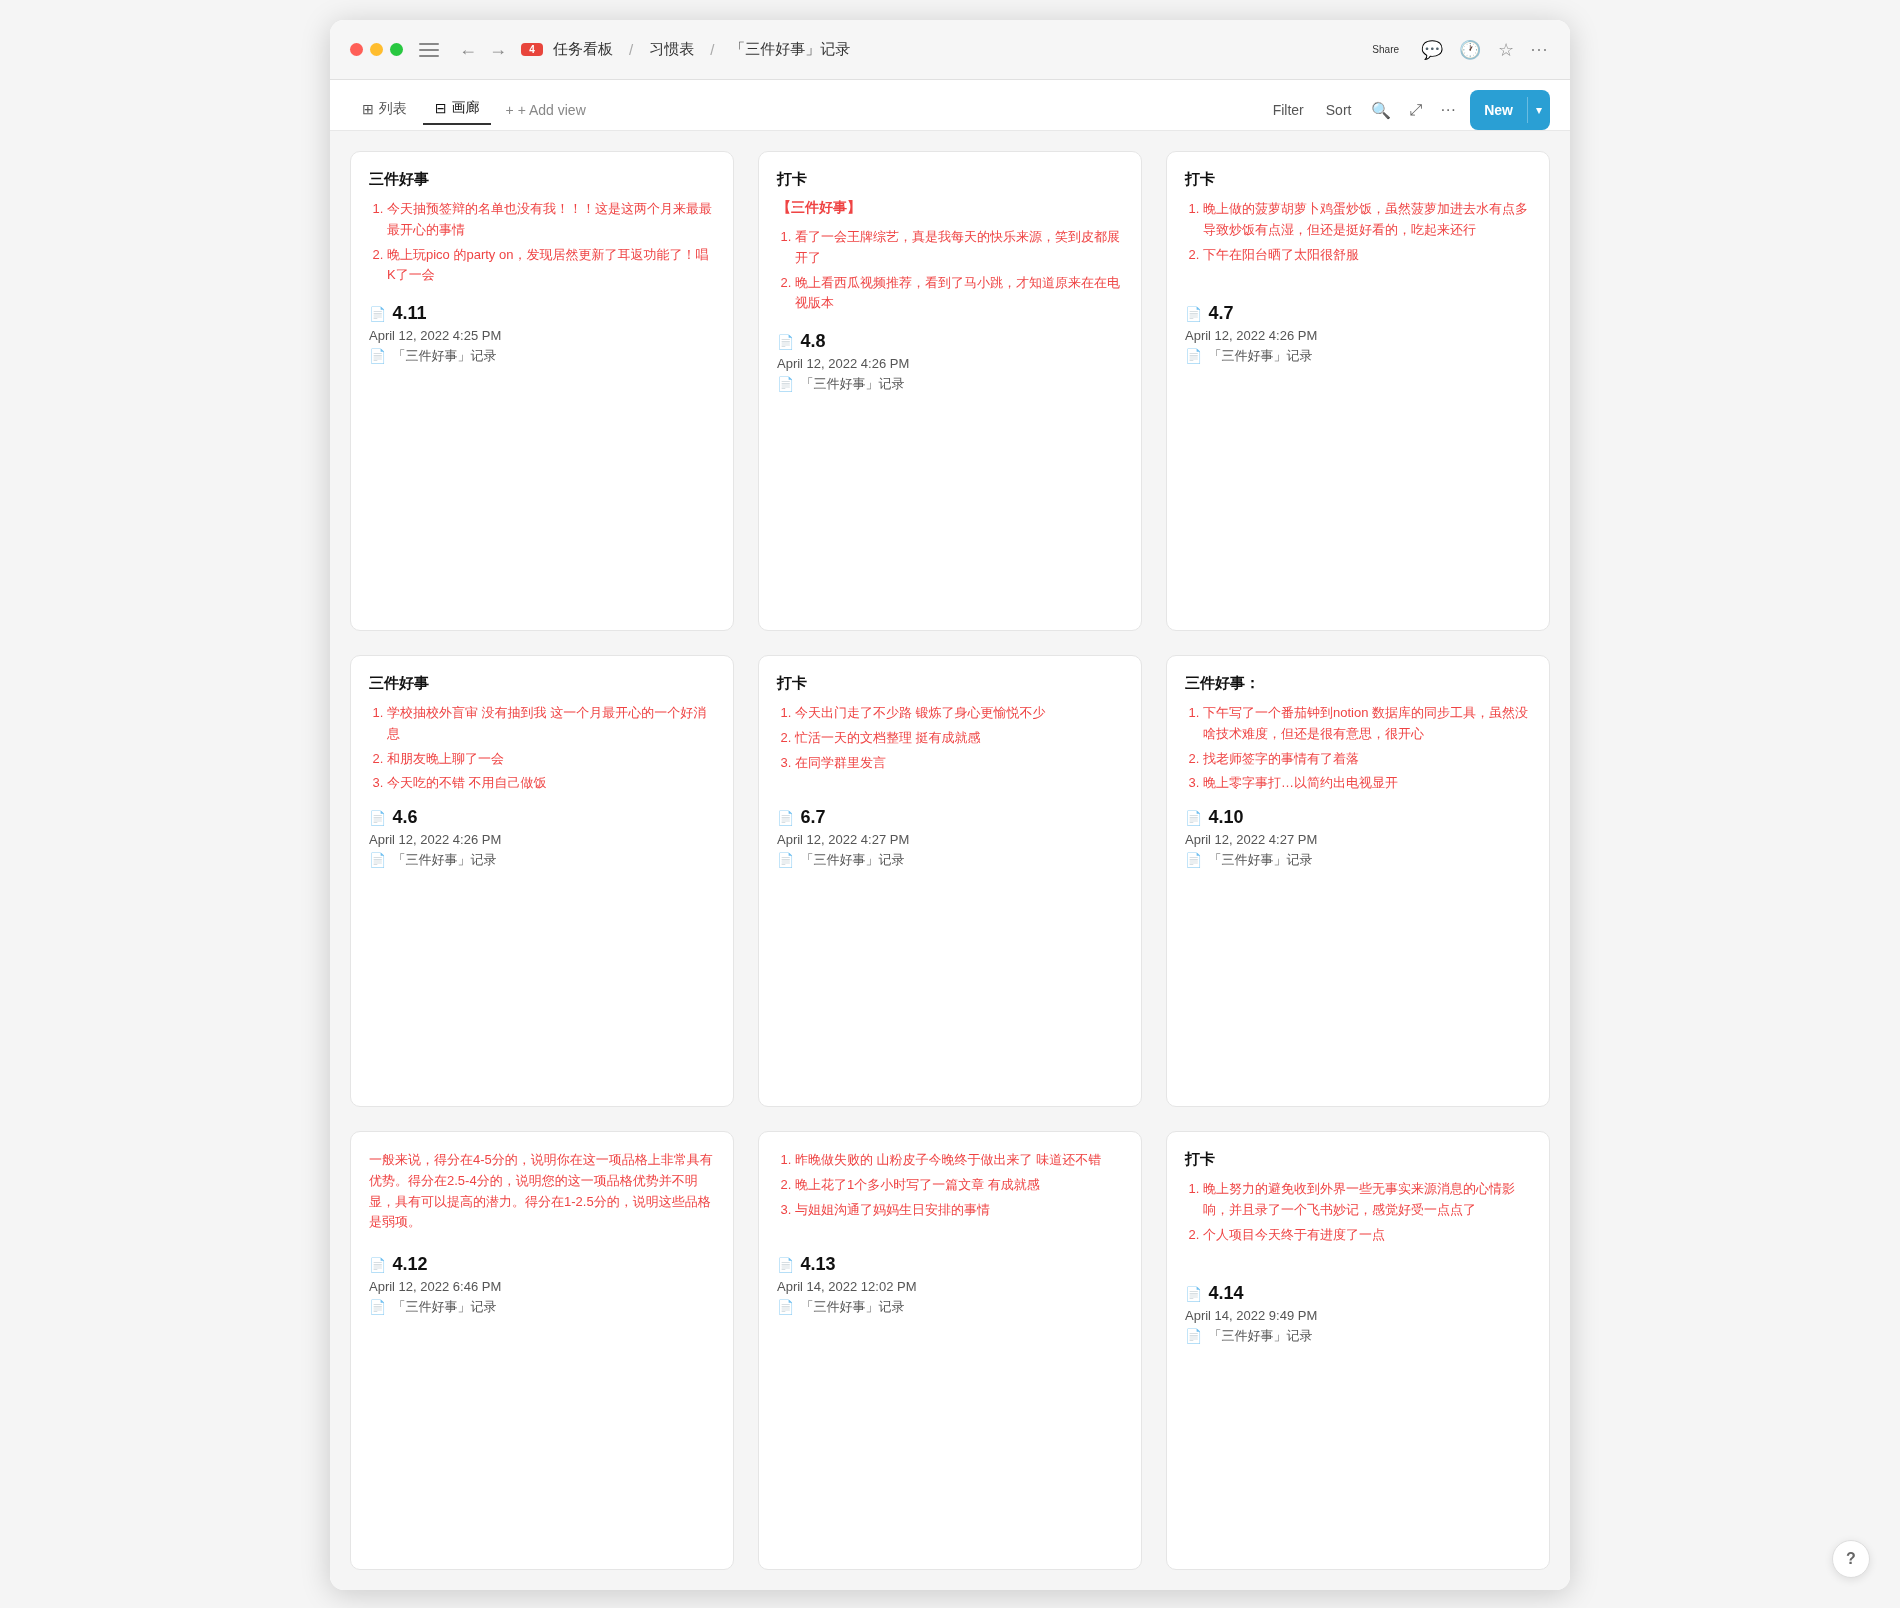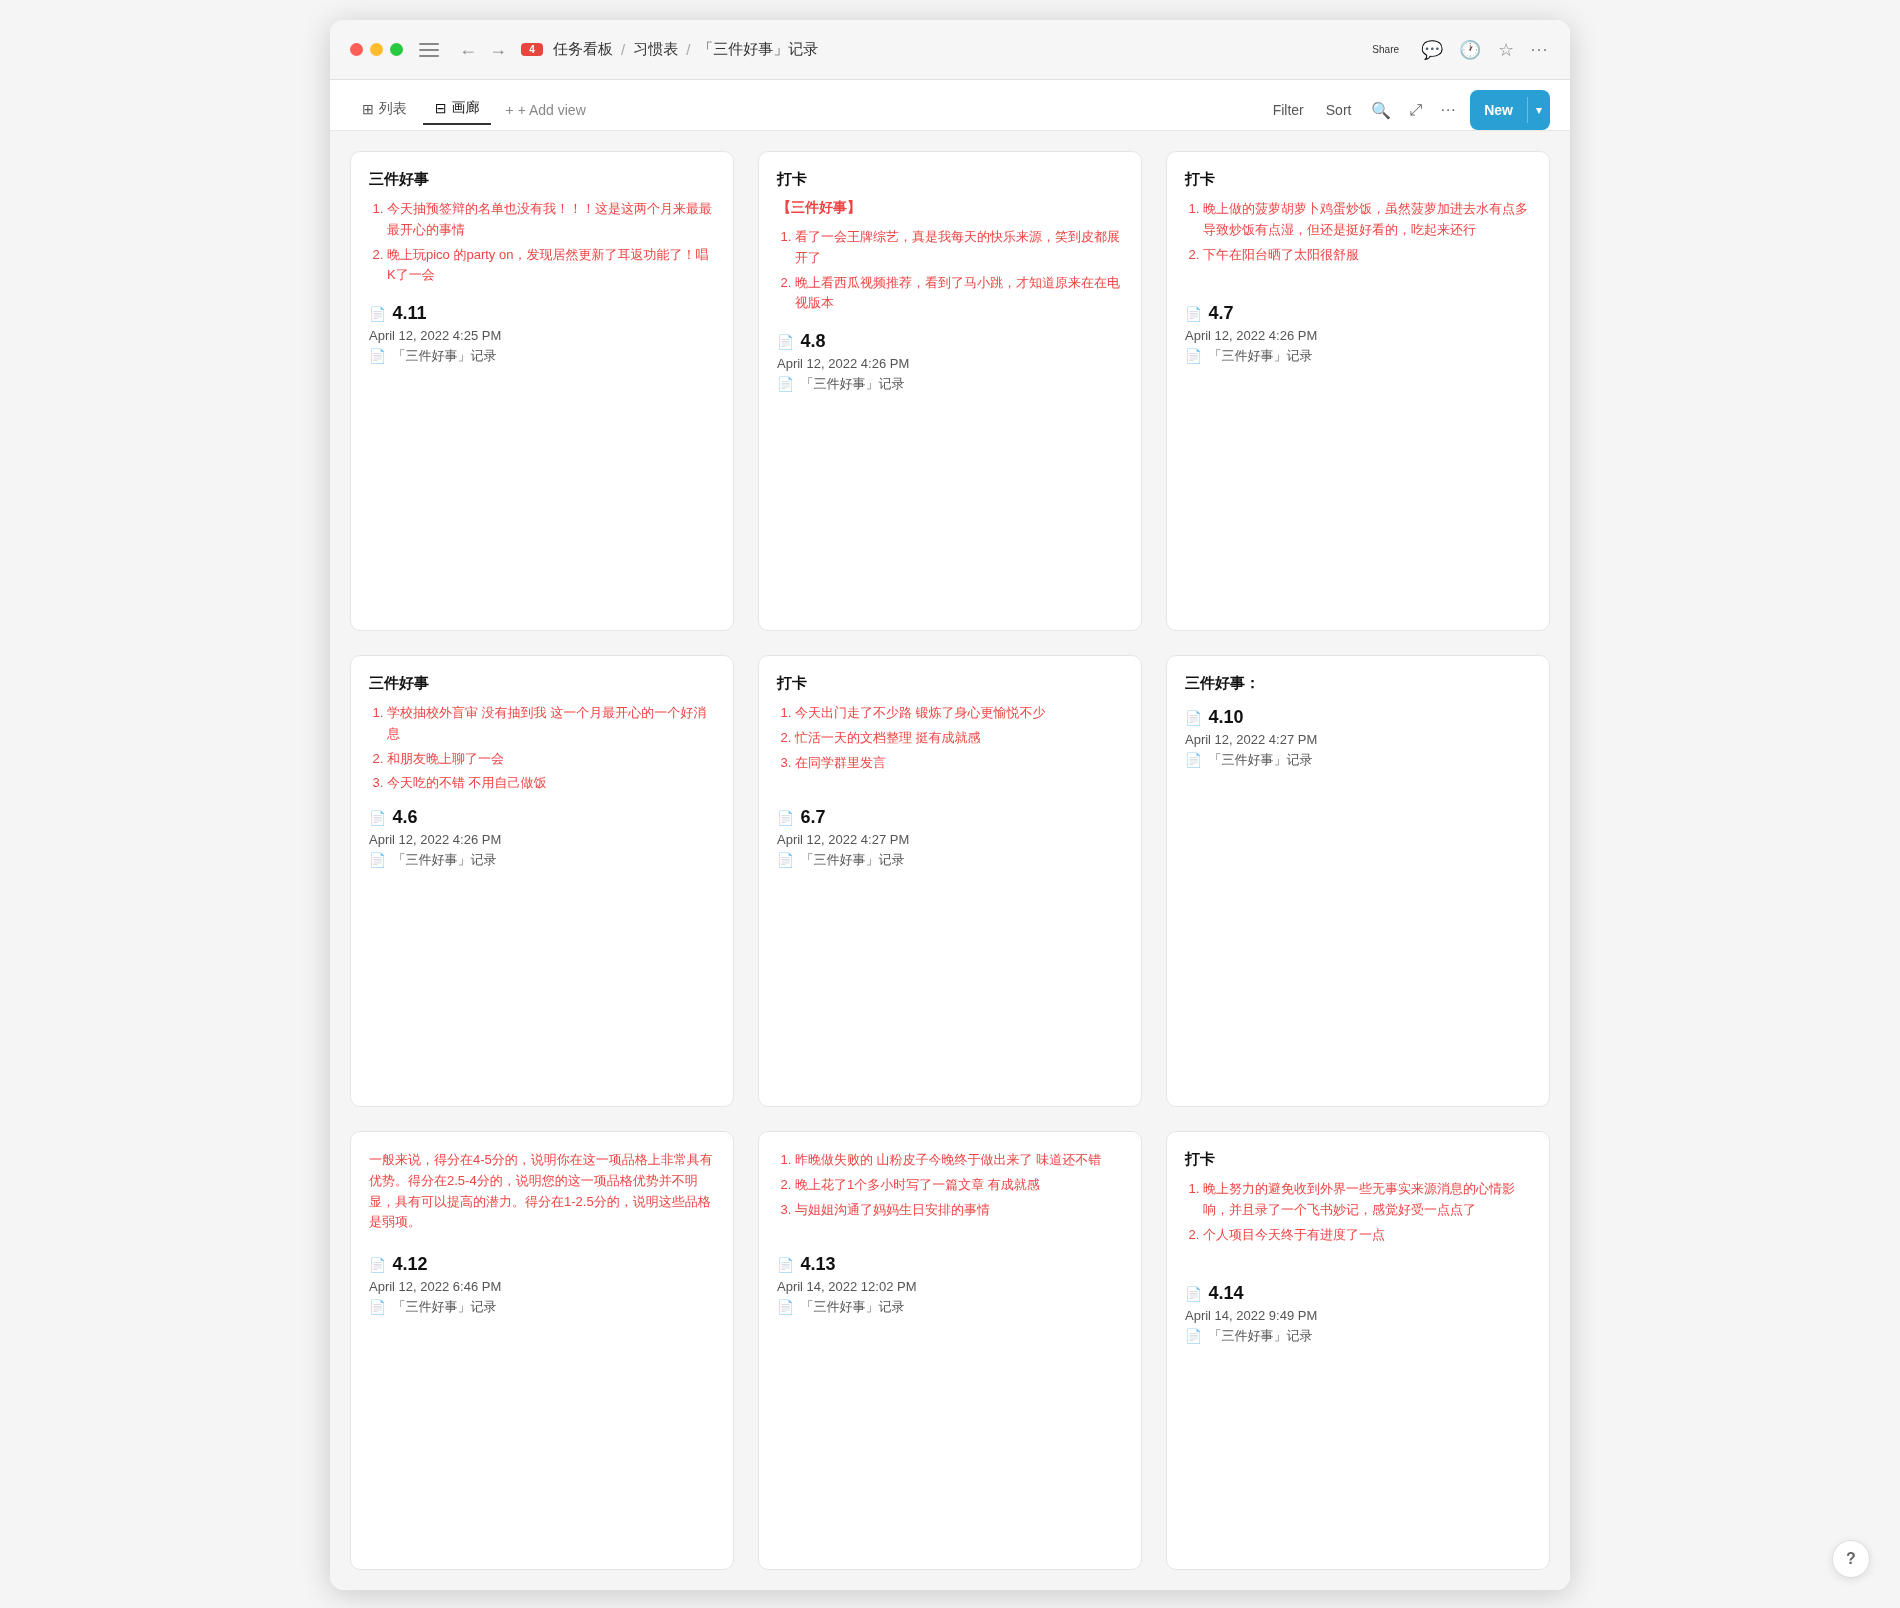--- a/index.html
+++ b/index.html
@@ -59,21 +59,21 @@
       font-size: 10px;
       border-radius: 4px;
       padding: 1px 4px;
       min-width: 22px;
       text-align: center;
       font-weight: bold;
     }
     .breadcrumb {
       display: flex;
       align-items: center;
-      gap: 8px;
+      gap: 16px;
       font-size: 15px;
       color: #333;
       font-weight: 500;
       flex: 1;
     }
     .breadcrumb .sep { color: #aaa; }
     .titlebar-actions {
       display: flex; gap: 12px; align-items: center;
     }
     .titlebar-actions .icon-btn {
@@ -397,20 +397,27 @@
     <span>April 12, 2022 4:27 PM</span>
   </div>
           <div class="card-source-row">
     <span class="card-doc-icon">📄</span>
     <span>「三件好事」记录</span>
   </div>
         </div>
       </div>
       <div class="card">
         <div class="card-header">三件好事：</div>
+        <div class="card-body card-body-truncate">
+          <ol>
+            <li>下午写了一个番茄钟到notion 数据库的同步工具，虽然没啥技术难度，但还是很有意思，很开心</li>
+            <li>找老师签字的事情有了着落</li>
+            <li>晚上零字事打…以简约出电视显开</li>
+          </ol>
+        </div>
         <div class="card-meta">
           <div class="card-date-row">
     <span class="card-doc-icon">📄</span>
     <span class="card-num">4.10</span>
   </div>
           <div class="card-date-row">
     <span>April 12, 2022 4:27 PM</span>
   </div>
           <div class="card-source-row">
     <span class="card-doc-icon">📄</span>

